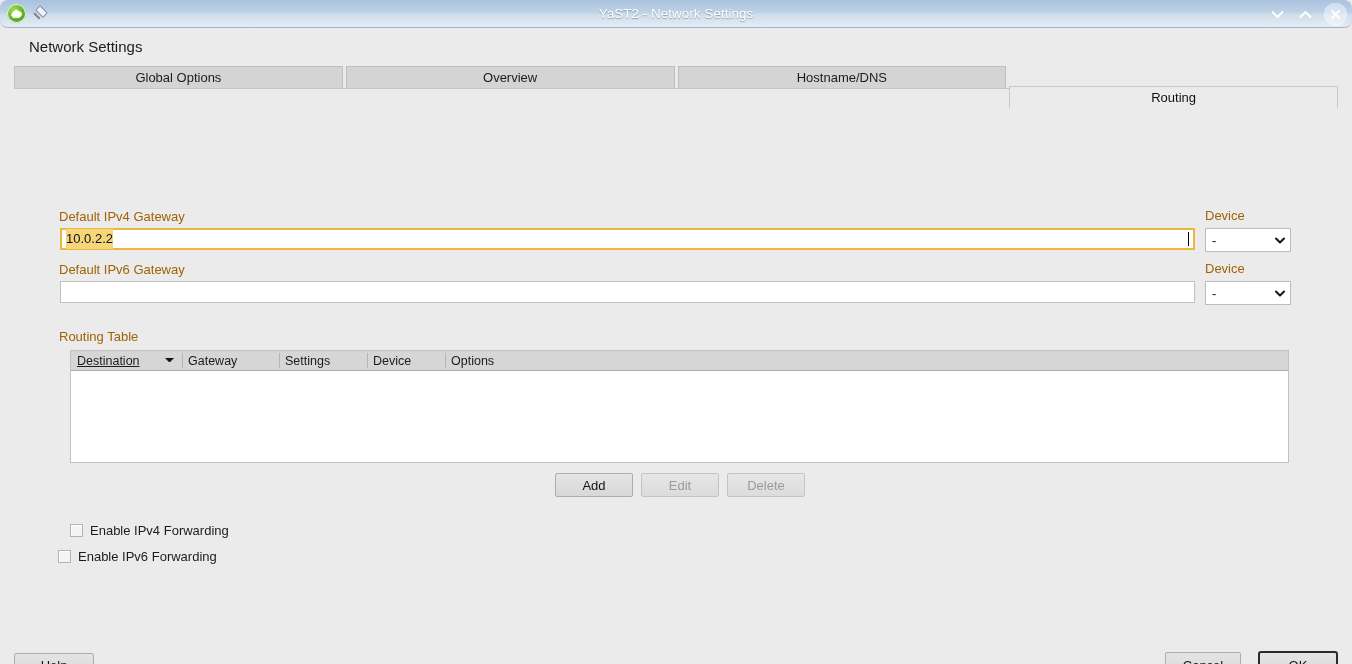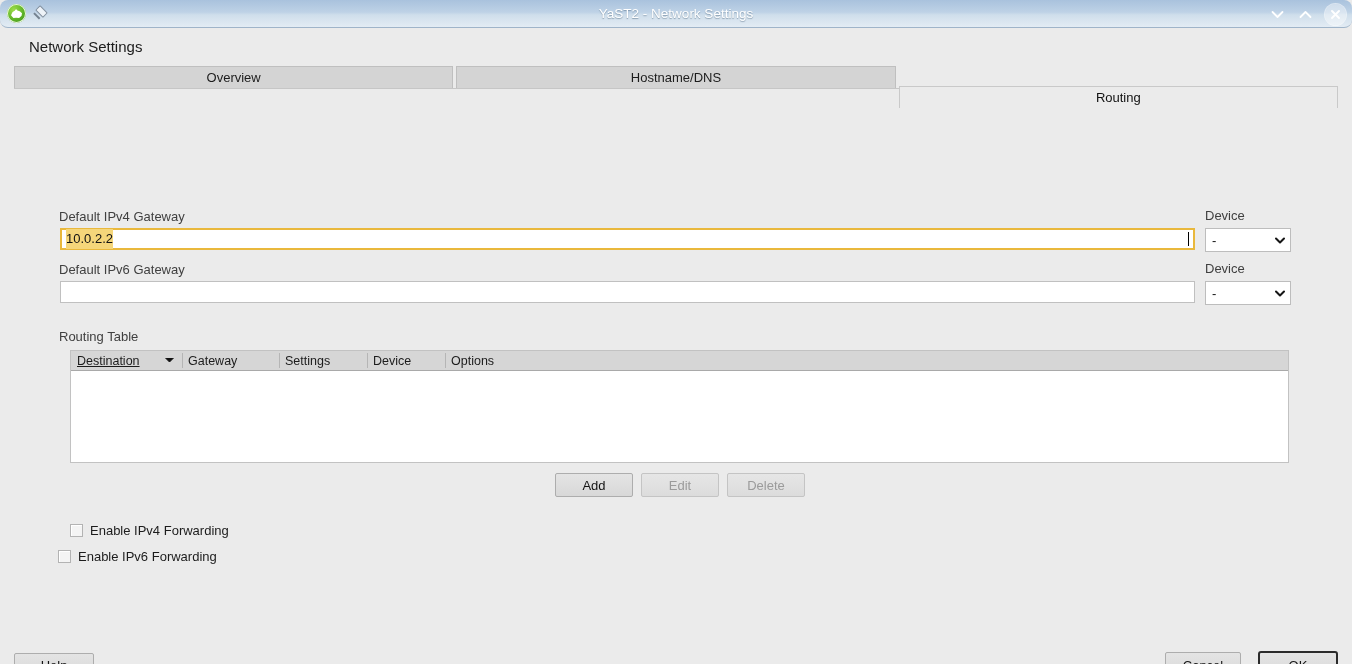--- a/index.html
+++ b/index.html
@@ -149,21 +149,21 @@
     background: #ebebeb;
     border-color: #c9c9c9;
     color: #111;
     margin-top: 20px;
   }
 
   
   .field-label {
     position: absolute;
     font-size: 13px;
-    color: #404040;
+    color: #a16207;
   }
   .txt-input {
     position: absolute;
     box-sizing: border-box;
     height: 22px;
     background: #ffffff;
     border: 1px solid #c0c0c0;
     font-family: "Liberation Sans", sans-serif;
     font-size: 13px;
     color: #111;
@@ -327,20 +327,21 @@
       </svg>
     </div>
   </div>
 </div>
 
 <div class="page">
 
   <div class="page-title">Network Settings</div>
 
   <div class="tabbar">
+    <div class="tab">Global Options</div>
     <div class="tab">Overview</div>
     <div class="tab">Hostname/DNS</div>
     <div class="tab active">Routing</div>
   </div>
 
   <div class="field-label" style="left:59px; top:181px;">Default IPv4 Gateway</div>
 
   <div class="txt-input focused" style="left:60px; top:200px; width:1135px; display:flex; align-items:center;">
     <span class="sel-text">10.0.2.2</span>
       <span class="caret"></span>

